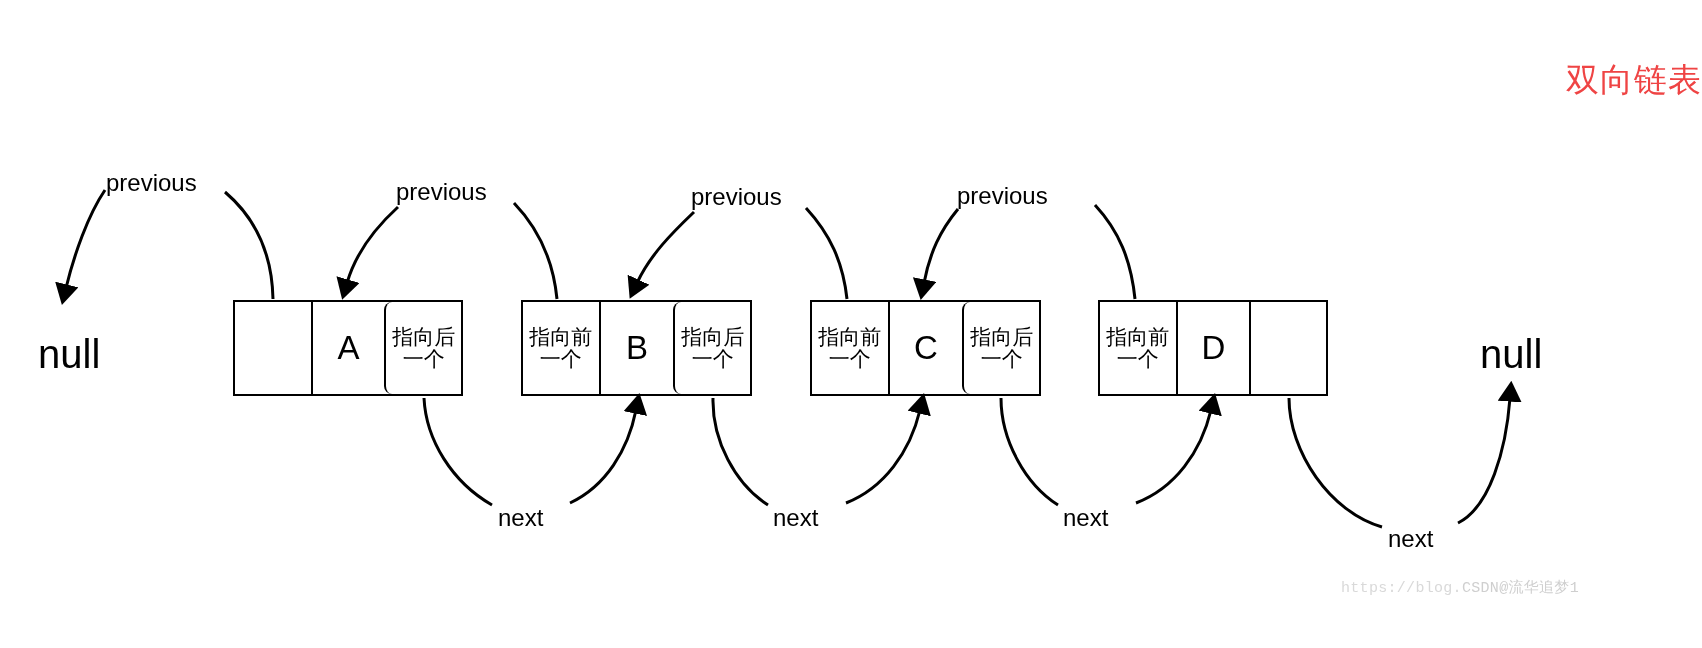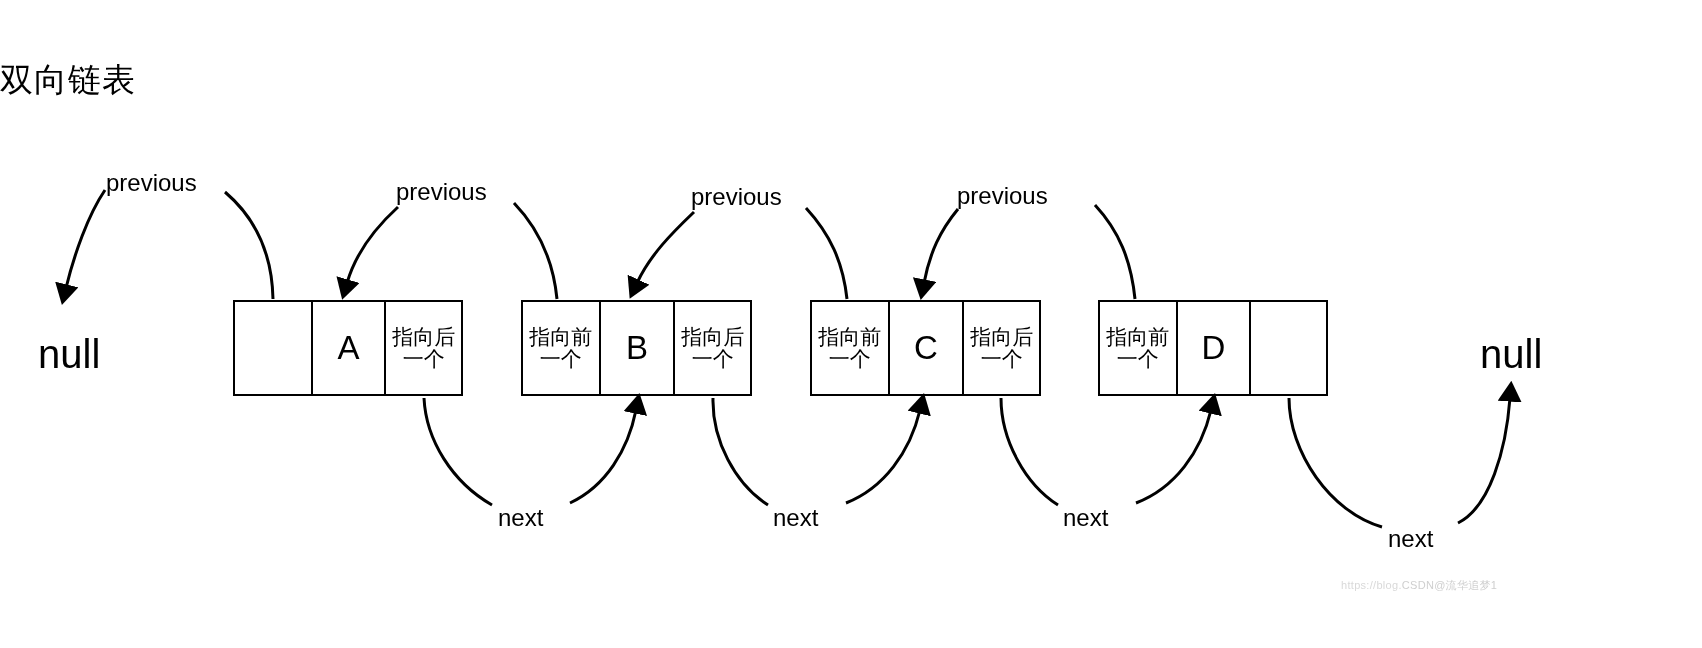--- a/index.html
+++ b/index.html
@@ -23,24 +23,24 @@
     left: 0;
     top: 0;
     width: 1702px;
     height: 648px;
   }
   .page-title {
     position: absolute;
     left: 0;
     top: 58px;
     width: 1702px;
-    text-align: left;
+    text-align: right;
     font-size: 33px;
     letter-spacing: 1px;
-    color: #000000;
+    color: #ef4444;
     white-space: nowrap;
   }
   .node {
     position: absolute;
     box-sizing: border-box;
     display: flex;
     border: 2.2px solid #000000;
     background: transparent;
   }
   .cell {
@@ -53,44 +53,46 @@
   }
   .cell + .cell {
     border-left: 2.2px solid #000000;
   }
   .cell-ptr {
     font-size: 21px;
     line-height: 1.03;
     letter-spacing: 0px;
     padding: 0 2px;
     word-break: break-all;
+    border-radius: 8px;
   }
   .cell-data {
     font-size: 33px;
     font-weight: 400;
   }
   .cell-empty { }
   .label {
     position: absolute;
     font-size: 24px;
     color: #000000;
     white-space: nowrap;
   }
   .null-label {
     position: absolute;
     font-size: 40px;
     color: #000000;
     white-space: nowrap;
   }
   .watermark {
     position: absolute;
-    font-size: 11px;
+    font-size: 15px;
     color: #d9d9d9;
     white-space: nowrap;
     letter-spacing: 0.3px;
+    font-family: Liberation Mono, monospace;
   }
   .watermark .wm-strong { color: #cfcfcf; }
 </style>
 </head>
 <body>
 
 <div id="canvas">
 
   <div class="page-title">双向链表</div>
 

